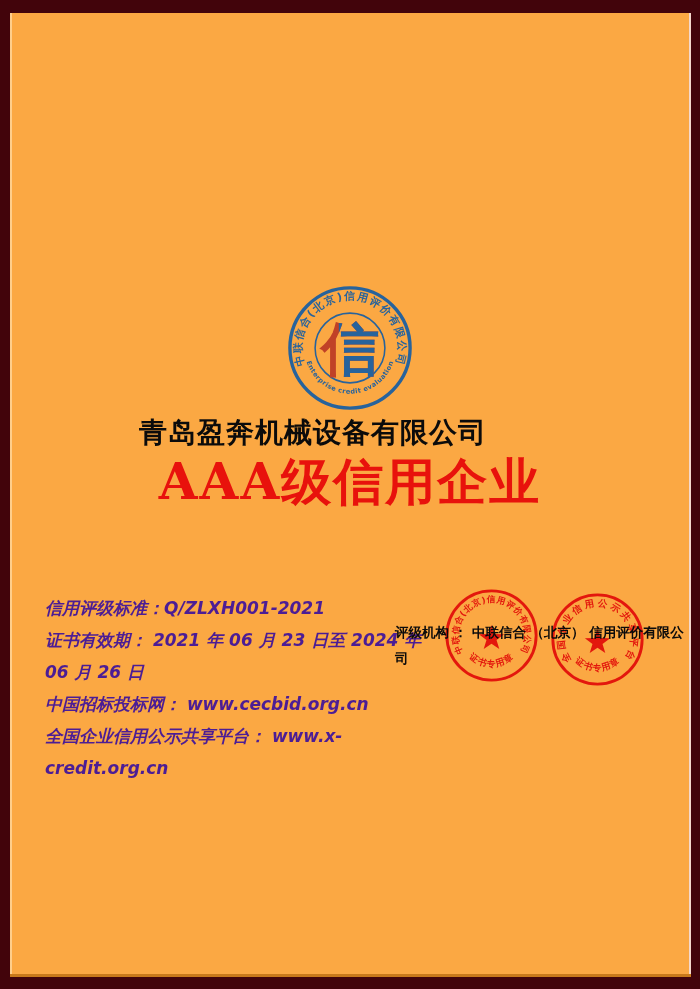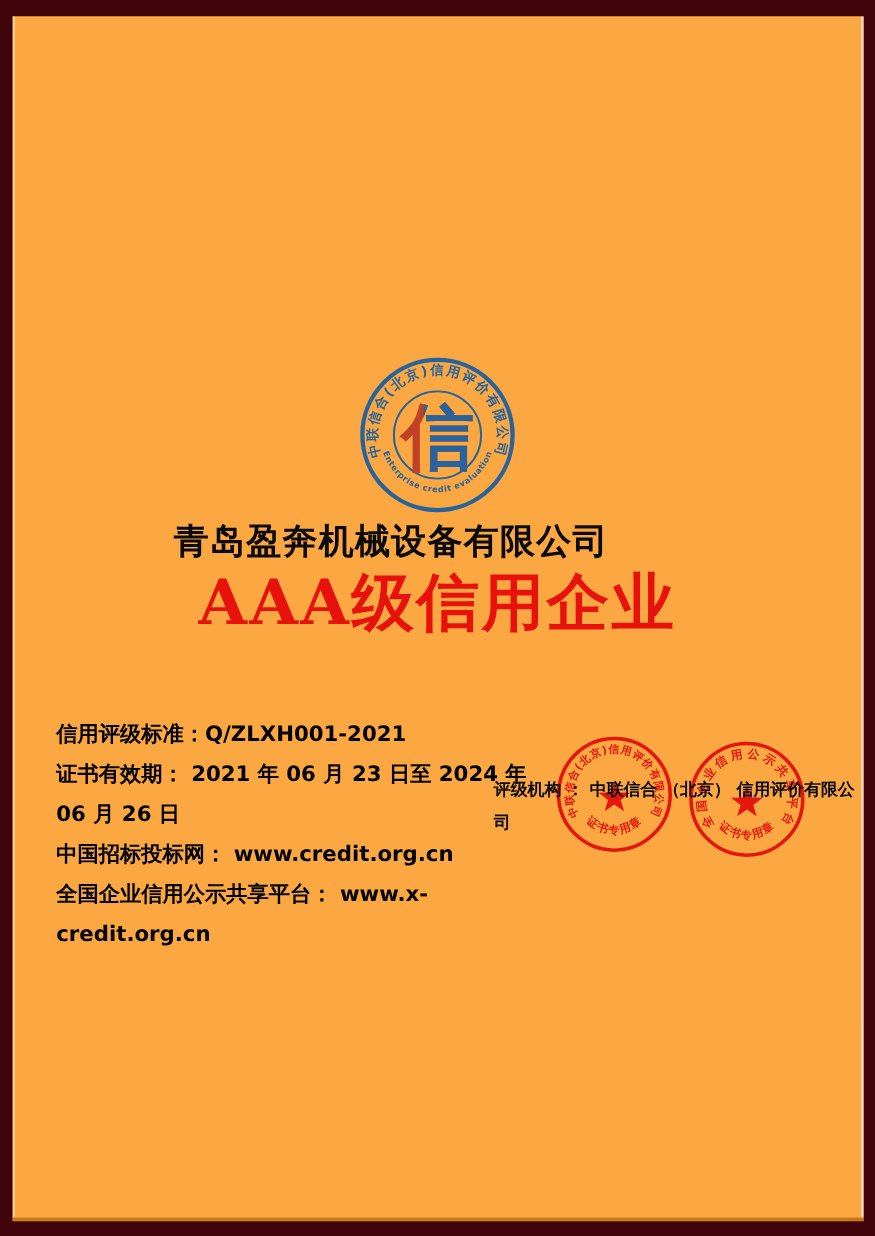--- a/index.html
+++ b/index.html
@@ -33,22 +33,22 @@
   }
   .cert-title{
     position:absolute;left:0;top:452px;width:700px;
     text-align:center;font-size:50px;font-weight:bold;color:#E8120C;
     font-family:"DejaVu Serif","Liberation Serif",serif;
     letter-spacing:2px;line-height:60px;
   }
 
   
   .info-block{
-    position:absolute;left:45px;top:572px;width:400px;
-    font-size:17px;font-weight:bold;color:#000000;line-height:32px;
+    position:absolute;left:45px;top:592px;width:400px;
+    font-size:17px;font-weight:bold;color:#4c1d95;line-height:32px;font-style:italic;
   }
 
   
   .seal{position:absolute;width:95px;height:95px;z-index:2;}
   .seal-rating{left:444px;top:588px;}
   .seal-service{left:550px;top:592px;}
   .agency-block{
     position:absolute;left:395px;top:619px;width:292px;z-index:3;
     font-size:13.5px;font-weight:bold;color:#0b0b0b;line-height:26px;
   }
@@ -86,21 +86,21 @@
       <text x="65" y="87" font-size="60" text-anchor="middle" fill="#27639C" clip-path="url(#lp-clip-right)" font-family="'DejaVu Serif',serif">信</text>
     </svg>
   </div>
 
   <div class="company-name">青岛盈奔机械设备有限公司</div>
   <div class="cert-title">AAA级信用企业</div>
 
   <div class="info-block">
     <div class="info-line">信用评级标准：Q/ZLXH001-2021</div>
     <div class="info-line">证书有效期： 2021 年 06 月 23 日至 2024 年 06 月 26 日</div>
-    <div class="info-line">中国招标投标网： www.credit.org.cn</div>
+    <div class="info-line">中国招标投标网： www.cecbid.org.cn</div>
     <div class="info-line">全国企业信用公示共享平台： www.x-credit.org.cn</div>
   </div>
 
   <div class="seal seal-rating">
     <svg width="95" height="95" viewBox="0 0 100 100">
       <defs>
         <path id="s0-top" d="M 23.2,72.5 A 35,35 0 1 1 76.8,72.5" fill="none"></path>
         <path id="s0-bottom" d="M 21.4,66.5 A 33,33 0 0 0 78.6,66.5" fill="none"></path>
       </defs>
       <circle cx="50" cy="50" r="47" fill="none" stroke="#E3170D" stroke-width="3"></circle>

